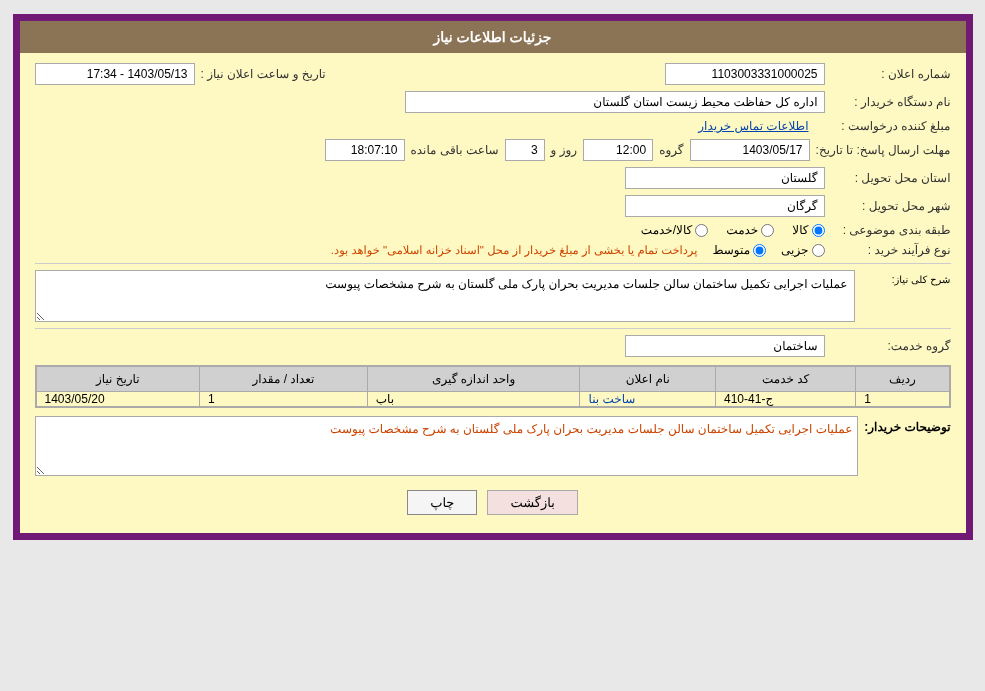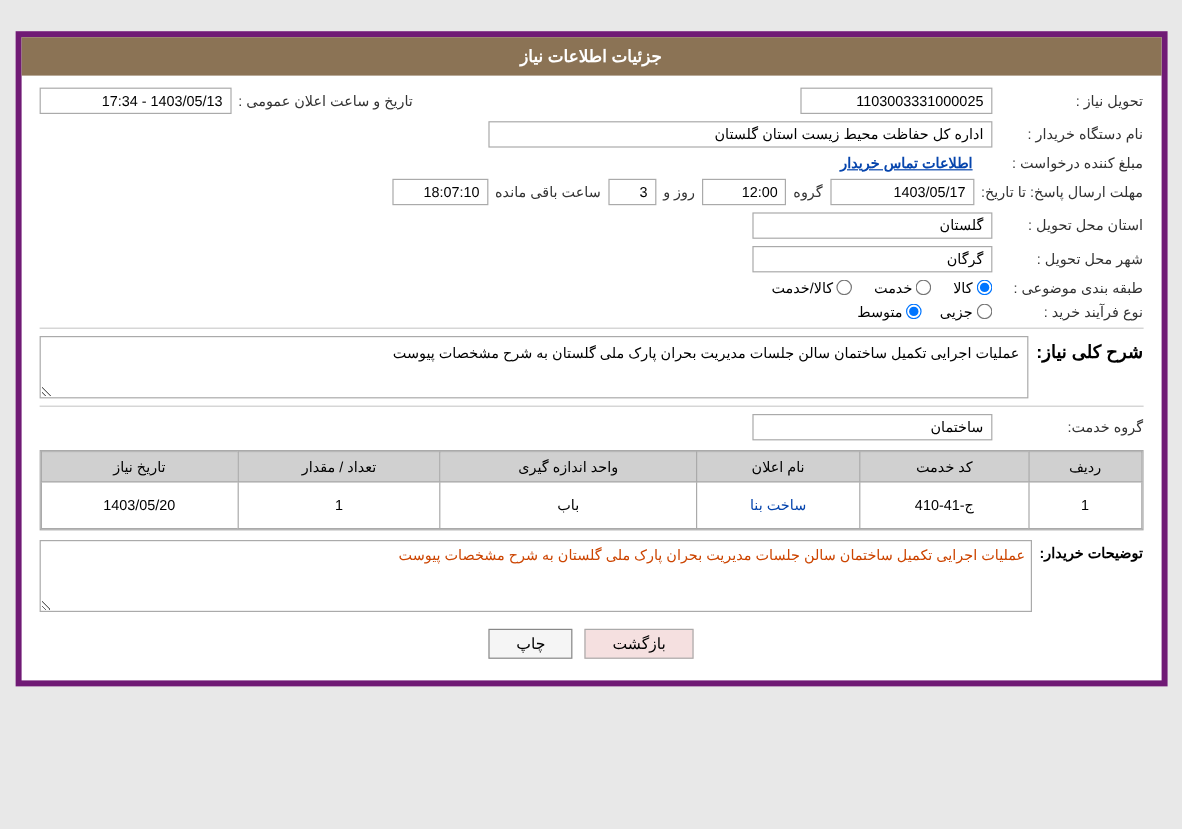--- a/index.html
+++ b/index.html
@@ -4,24 +4,24 @@
   <style>
     * { box-sizing: border-box; margin: 0; padding: 0; }
     body {
       font-family: Tahoma, Arial, sans-serif;
       font-size: 12px;
       background: #e8e8e8;
       direction: rtl;
       padding: 10px;
     }
     .page-container {
-      background: #ffffff;
-      border: 5px solid #701a75;
+      background: #fef9c3;
+      border: 7px solid #701a75;
       max-width: 960px;
-      margin: 16px auto;
+      margin: 4px auto;
     }
     .header-bar {
       background: #8B7355;
       color: #fff;
       text-align: center;
       padding: 8px 12px;
       font-size: 14px;
       font-weight: bold;
     }
     .content {
@@ -50,30 +50,29 @@
     }
     .input-medium { width: 200px; }
     .input-small { width: 120px; }
     .input-date { width: 160px; }
     .input-datetime { width: 160px; }
     .blue-link {
       color: #0645ad;
       cursor: pointer;
       text-decoration: underline;
       font-size: 12px;
-      font-weight: bold;
     }
     .radio-group {
       display: flex;
       gap: 18px;
       align-items: center;
     }
     .radio-item {
       display: flex;
-      align-items: flex-start;
+      align-items: center;
       gap: 3px;
     }
     .purchase-type-row {
       display: flex;
       gap: 15px;
       align-items: center;
     }
     .description-box {
       border: 1px solid #aaa;
       background: #fff;
@@ -102,22 +101,22 @@
     }
     table th {
       background: #d0d0d0;
       border: 1px solid #aaa;
       padding: 5px 8px;
       text-align: center;
       font-weight: normal;
     }
     table td {
       border: 1px solid #aaa;
-      padding: 12px 8px;
-      text-align: center;
+      padding: 0 8px;
+      text-align: left;
     }
     table td.blue-link-cell {
       color: #0645ad;
       cursor: pointer;
     }
     .buyer-desc-row {
       display: flex;
       align-items: flex-start;
       margin-top: 6px;
       gap: 6px;
@@ -184,24 +183,24 @@
 
 <div class="page-container">
 
   <div class="header-bar">
     <span>جزئیات اطلاعات نیاز</span>
   </div>
 
   <div class="content">
 
     <div class="form-row">
-      <span class="label">تحویل نیاز :</span>
+      <span class="label">شماره اعلان :</span>
       <input class="input-field input-date" type="text" value="1103003331000025" readonly="" style="">
       <span style="flex:1"></span>
-      <span class="inline-label">تاریخ و ساعت اعلان عمومی :</span>
+      <span class="inline-label">تاریخ و ساعت اعلان نیاز :</span>
       <input class="input-field input-datetime" type="text" value="1403/05/13 - 17:34" readonly="" style="">
     </div>
 
     <div class="form-row">
       <span class="label">نام دستگاه خریدار :</span>
       <input class="input-field" style="width: 420px;" type="text" value="اداره کل حفاظت محیط زیست استان گلستان" readonly="">
     </div>
 
     <div class="form-row">
       <span class="label">مبلغ کننده درخواست :</span>
@@ -252,27 +251,28 @@
       <span class="label">نوع فرآیند خرید :</span>
       <div class="purchase-type-row">
         <div class="radio-item">
           <input type="radio" name="purchase_type" style="">
           <span>جزیی</span>
         </div>
         <div class="radio-item">
           <input type="radio" name="purchase_type" checked="" style="">
           <span>متوسط</span>
         </div>
+        <span class="note-text">پرداخت تمام یا بخشی از مبلغ خریدار از محل "اسناد خزانه اسلامی" خواهد بود.</span>
       </div>
     </div>
 
     <hr class="separator-line">
 
     <div class="form-row" style="align-items:flex-start">
-      <span class="need-desc-label" style="min-width:90px;font-weight:bold;font-size:15px;padding-top:4px">شرح کلی نیاز:</span>
+      <span class="need-desc-label" style="min-width:90px;font-weight:normal;font-size:10px;padding-top:4px">شرح کلی نیاز:</span>
       <textarea class="description-box" style="height: 52px;">عملیات اجرایی تکمیل ساختمان سالن جلسات مدیریت بحران پارک ملی گلستان به شرح مشخصات پیوست</textarea>
     </div>
 
     <hr class="separator-line">
 
 
     <div class="form-row">
       <span class="label">گروه خدمت:</span>
       <input class="input-field input-medium" type="text" value="ساختمان" readonly="" style="">
     </div>

